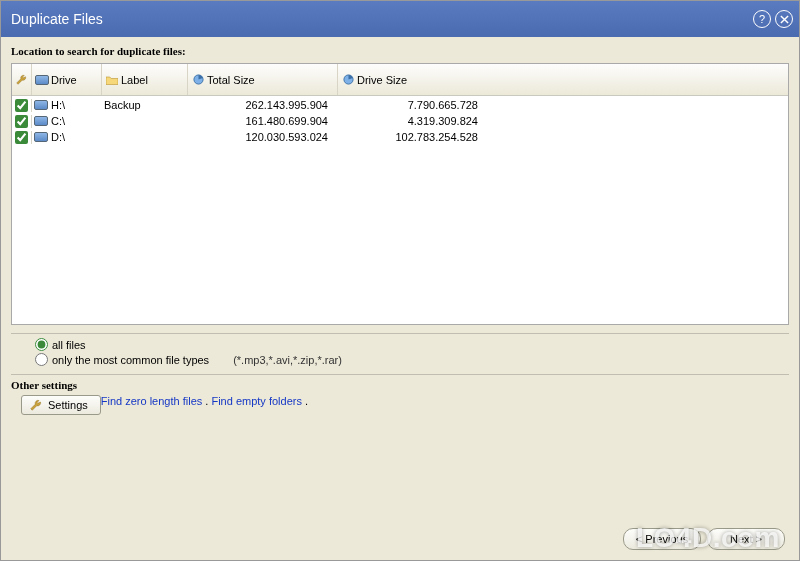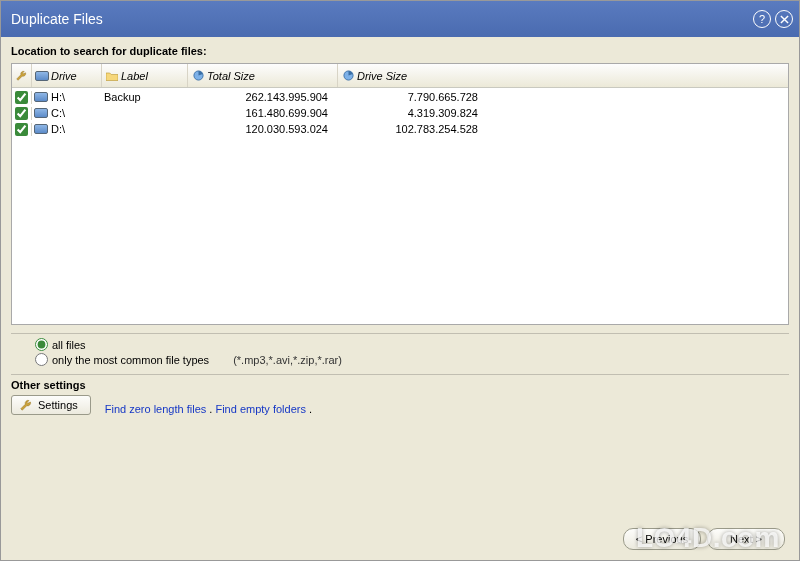--- a/index.html
+++ b/index.html
@@ -30,37 +30,36 @@
     border-radius: 50%;
     margin-left: 4px;
     display: flex; align-items: center; justify-content: center;
     font-size: 11px; line-height: 1;
     color: #fff;
     cursor: pointer;
   }
   .content {
     padding: 6px 10px 8px 10px;
   }
-  .section-label { font-weight: bold; margin: 2px 0 4px 0; }
+  .section-label { font-weight: bold; margin: 2px 0 4px 0; font-family: Liberation Serif, serif; }
   .radio-group { margin-left: 24px; }
   .radio-row { margin: 2px 0; display: flex; align-items: center; }
   .radio-row input { margin: 0 4px 0 0; accent-color: #3a8a3a; }
   .drive-box {
     border: 1px solid #a9a9a9;
     background: #fff;
     height: 262px;
     margin-top: 6px;
   }
   .drive-header {
     display: flex;
     background: linear-gradient(#fdfdfd, #ece9d8);
     border-bottom: 1px solid #c9c9c0;
-    height: 24px;
-    font-size: 11px;
-    font-style: italic;
+    height: 32px;
+    font-size: 11px;
   }
   .col-check { width: 20px; border-right: 1px solid #d8d4c6; display:flex; align-items:center; justify-content:center;}
   .col-drive { width: 70px; }
   .col-label { width: 86px; }
   .col-total { width: 150px; }
   .col-free  { width: 150px; }
   .drive-header > div {
     display: flex; align-items: center; padding: 0 4px;
     border-right: 1px solid #d8d4c6;
     gap: 3px;
@@ -81,21 +80,21 @@
   .drive-icon {
     width: 14px; height: 10px; border-radius: 2px;
     background: linear-gradient(#8fb7e6, #5c8bc8);
     border: 1px solid #567; flex:none;
   }
   hr.sep {
     border: none; border-top: 1px solid #c1beb1;
     margin: 8px 0 4px 0;
   }
   .type-example { margin-left: 24px; color:#333; }
-  .settings-row { display:flex; align-items:flex-end; gap:14px; margin-top:4px;}
+  .settings-row { display:flex; align-items:flex-start; margin-top:4px;margin-left:10px;}
   .settings-btn {
     display: inline-flex; align-items: center; gap: 6px;
     border: 1px solid #9a9a8a;
     background: linear-gradient(#fdfdfb, #eceade);
     padding: 3px 12px 3px 8px;
     border-radius: 3px;
     cursor: pointer;
     font-size: 11px;
   }
   .link { color: #1537c5; cursor: pointer; }

